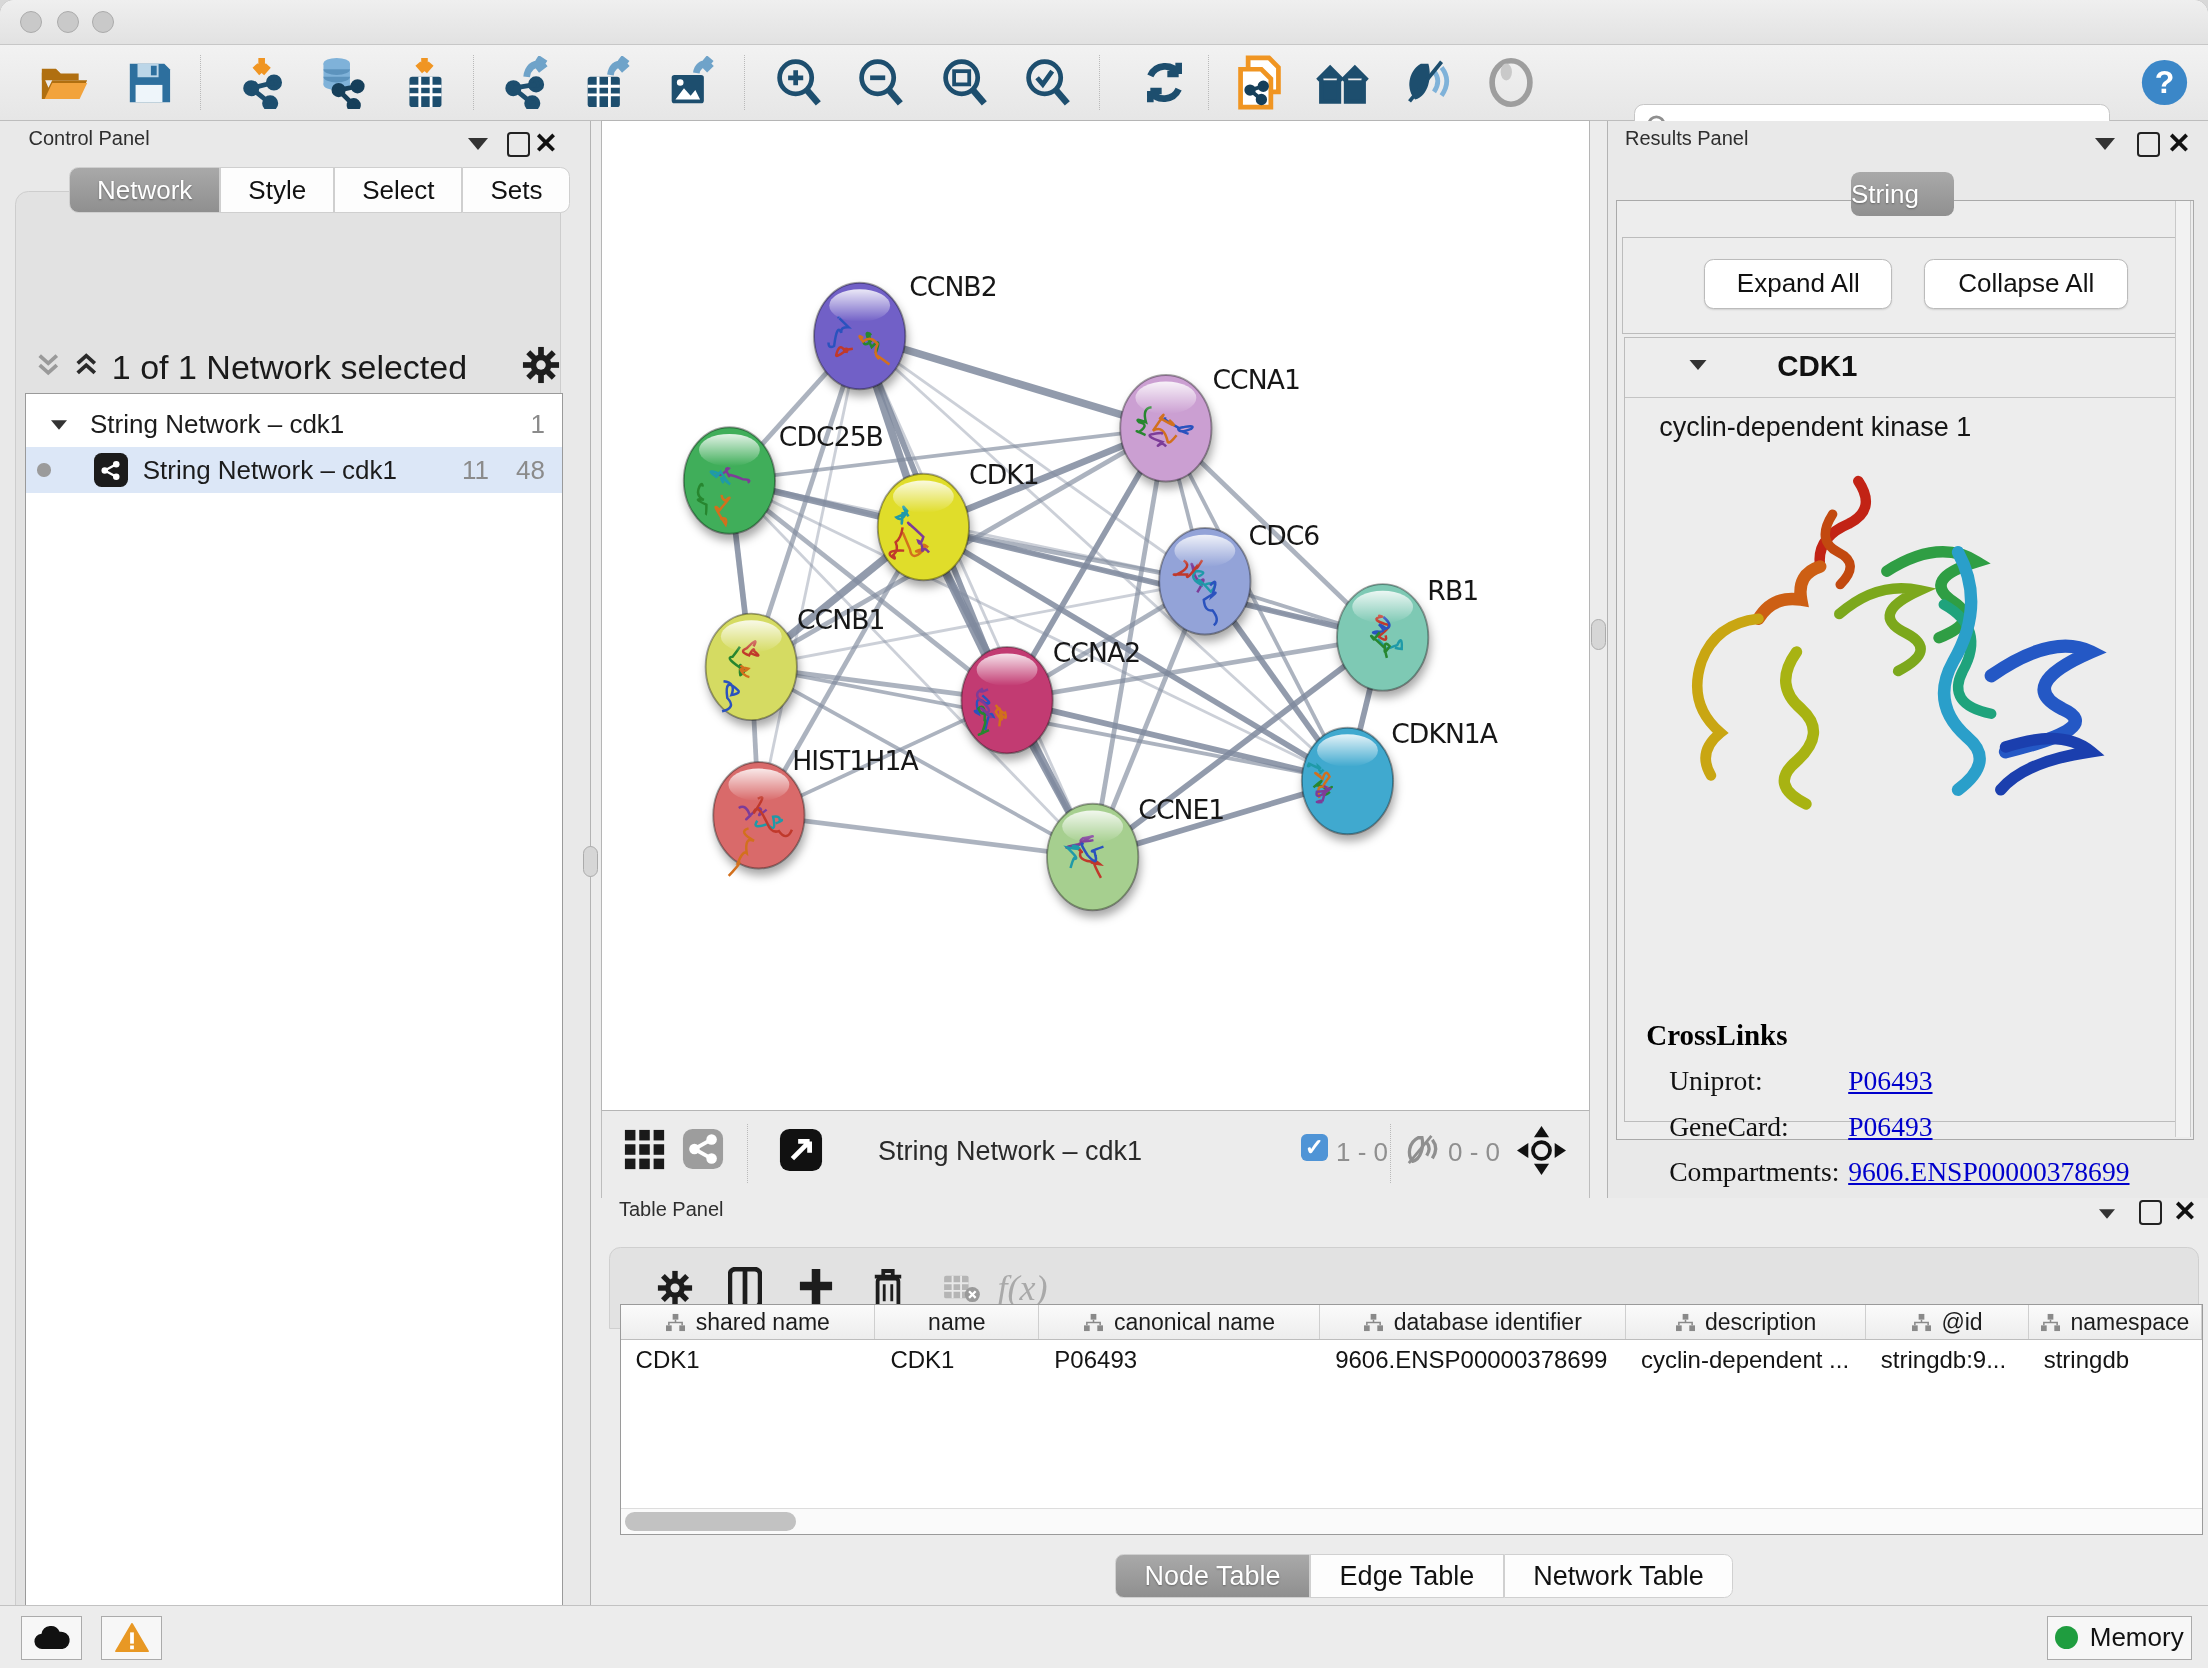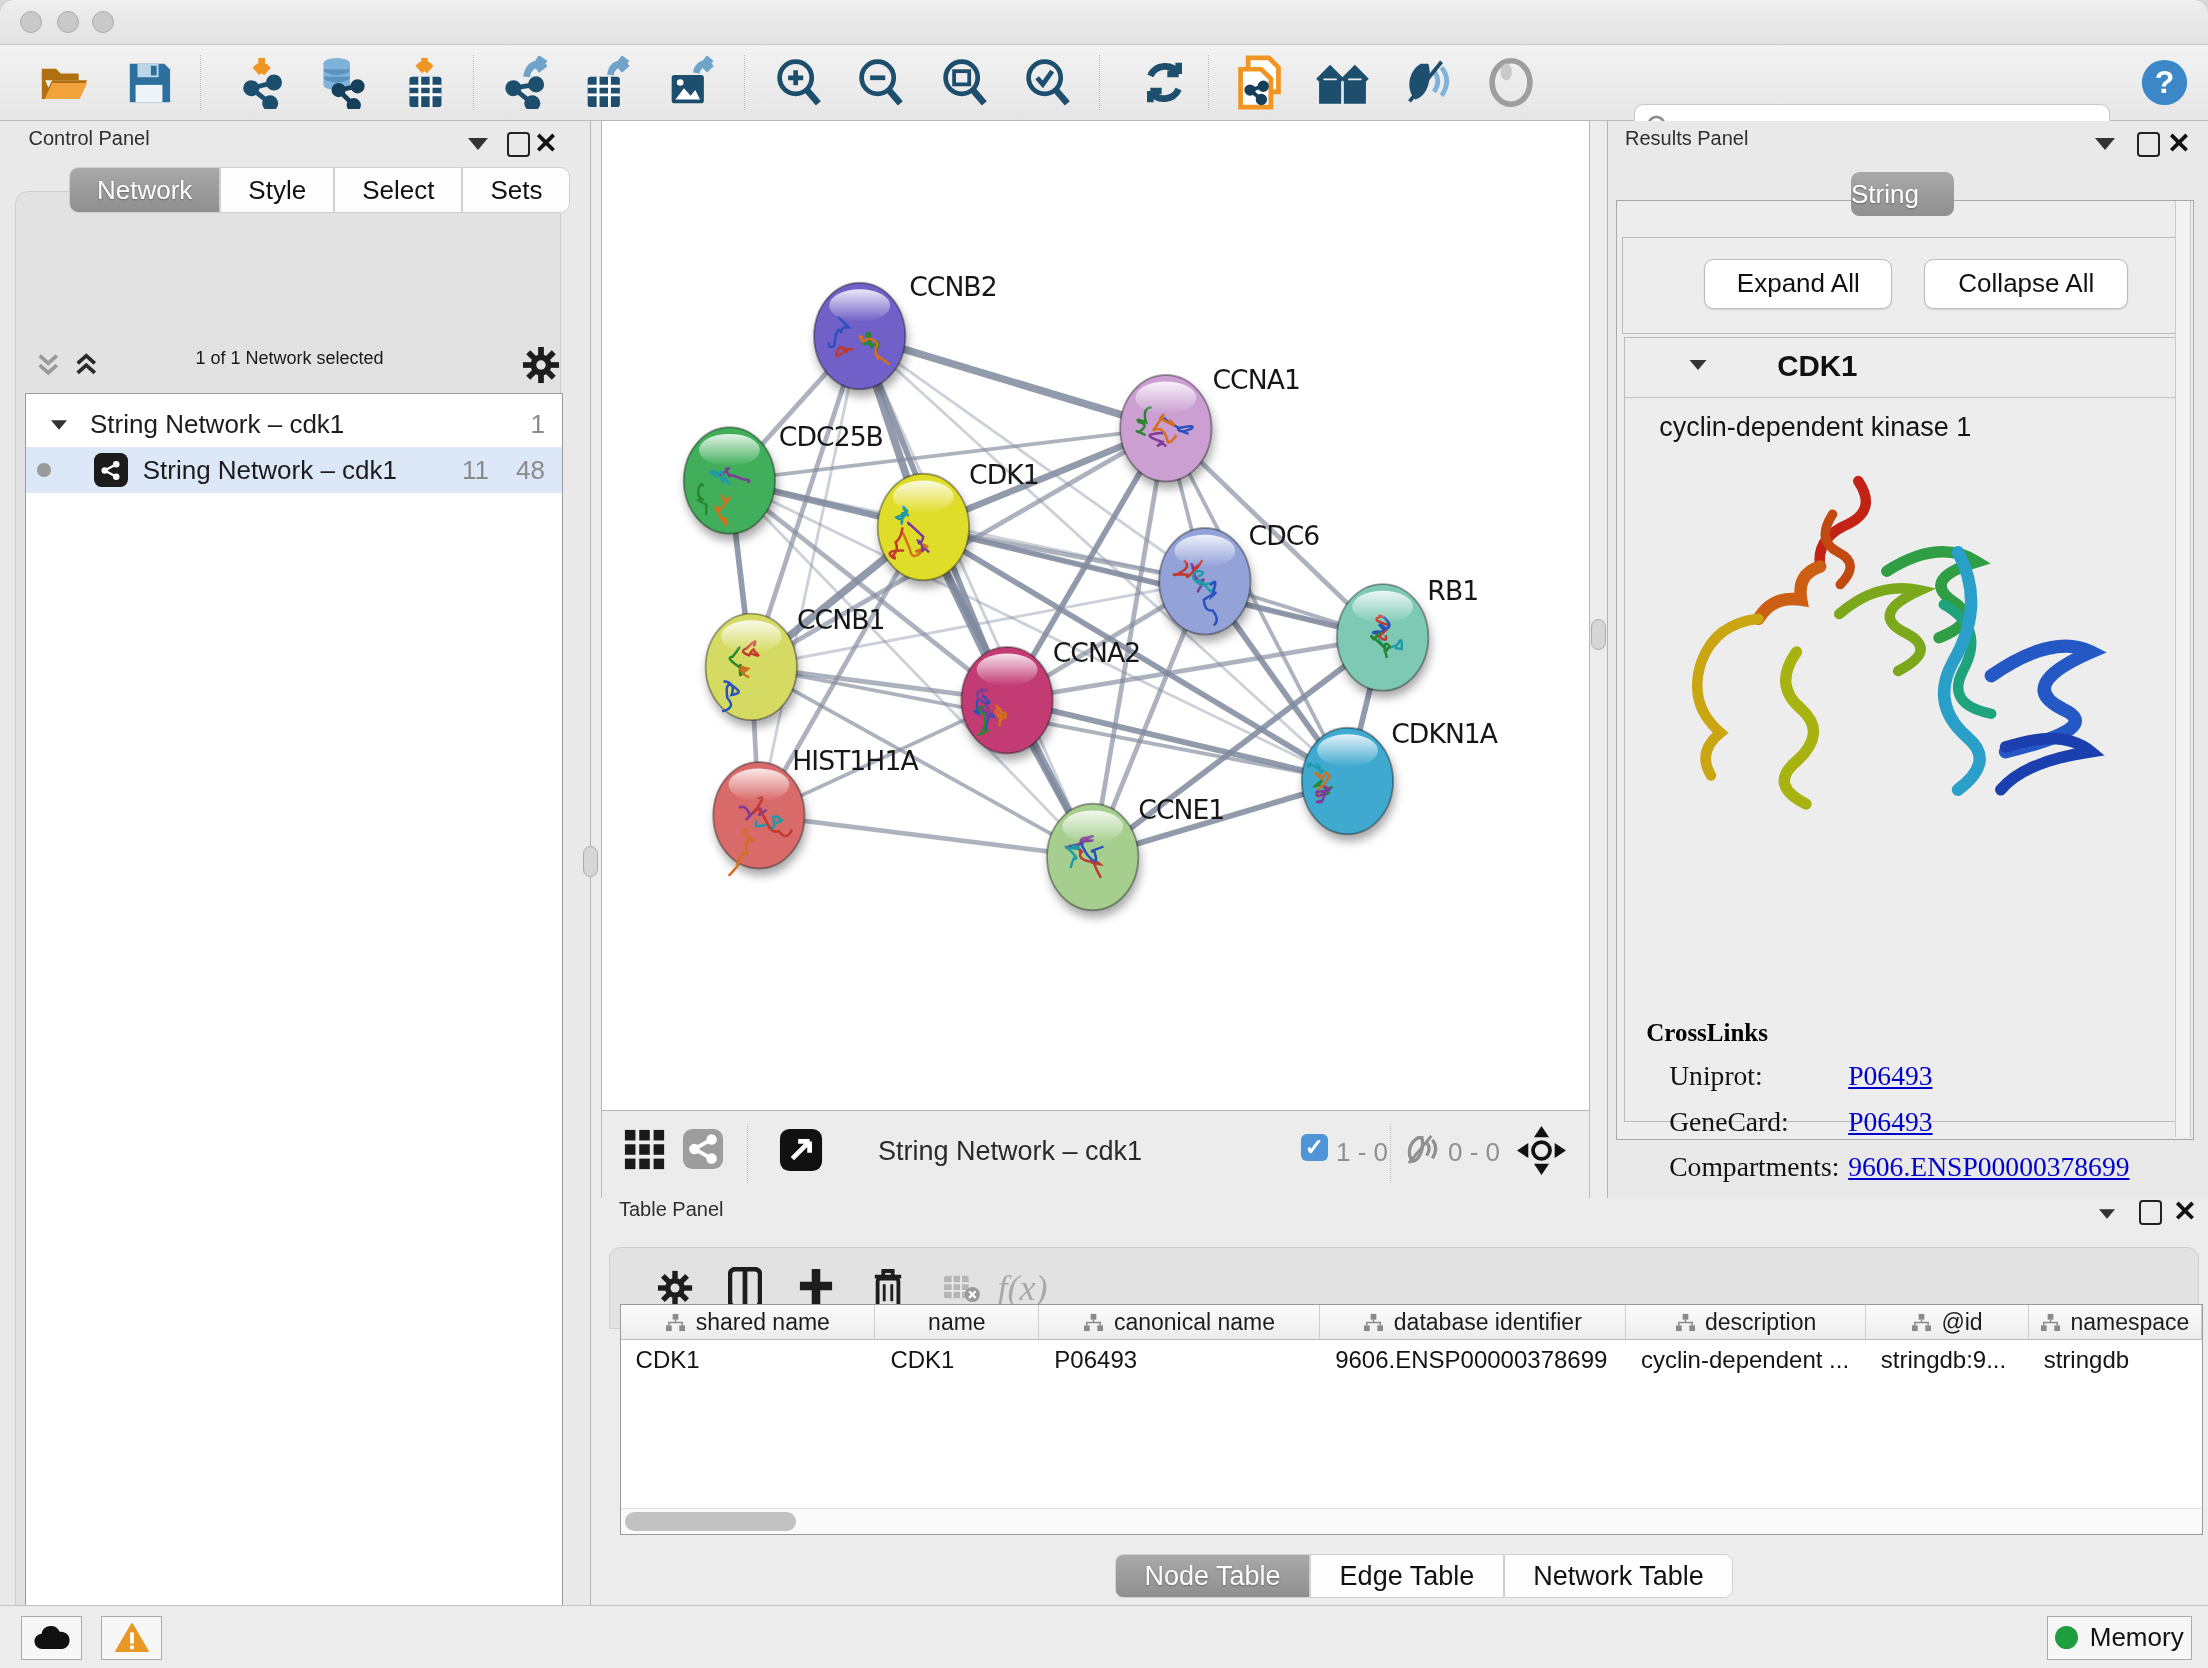--- a/index.html
+++ b/index.html
@@ -35,21 +35,21 @@
                  border-right:1.9px solid #b3b3b3;}
   .cp-inset{position:absolute;left:15px;top:70px;width:544px;height:1446px;background:#e2e2e2;
             border:1px solid #cdcdcd;border-radius:13.3px;}
   .tabs-row{position:absolute;display:flex;border-radius:10px;}
   .tab{height:44px;line-height:44px;padding:0 27px;background:#fdfdfd;border:1px solid #cfcfcf;
        font-size:26px;text-align:center;color:#111;}
   .tab.first{border-radius:9.5px 0 0 9.5px;}
   .tab.last{border-radius:0 9.5px 9.5px 0;}
   .tab.active{background:linear-gradient(#a9a9a9,#8f8f8f);color:#fff;text-shadow:0 1px 1.9px #666;}
   .cp-selrow{position:absolute;left:23px;top:219px;width:533px;height:49px;}
-  .cp-seltext{position:absolute;left:0;width:100%;text-align:center;top:7.6px;font-size:18px;color:#1a1a1a;}
+  .cp-seltext{position:absolute;left:0;width:100%;text-align:center;top:7.6px;font-size:34px;color:#1a1a1a;}
   .tree-box{position:absolute;left:25px;top:272px;width:536px;height:1305px;background:#fff;
             border:1.9px solid #9a9a9a;}
   .tree-row{position:absolute;left:0;width:100%;height:46px;display:flex;align-items:center;font-size:26px;}
   .tree-row.selected{background:#dce7f7;}
   .tree-count{color:#8b8b8b;}
   .share-badge{width:34px;height:34px;background:#1b1b1b;border-radius:7.6px;display:flex;
                align-items:center;justify-content:center;}
   
   .net-canvas{left:601px;top:120px;width:987px;height:989px;background:#ffffff;
               border:1px solid #b5b5b5;}
@@ -71,21 +71,21 @@
   .rp-btnbox{position:absolute;left:5.7px;top:36px;width:559px;height:95px;border:1.9px solid #bcbcbc;background:#ededed;}
   .rp-btn{position:absolute;top:21px;height:48px;background:#fff;border:1.9px solid #bbb;
           border-radius:9.5px;font-size:26px;text-align:center;line-height:46px;color:#111;
           box-shadow:0 1px 1.9px rgba(0,0,0,0.12);}
   .gene-box{position:absolute;left:7.6px;top:136px;width:555px;height:783px;border:1.9px solid #bcbcbc;}
   .gene-head{position:absolute;left:0;top:0;width:100%;height:59px;border-bottom:1.9px solid #c4c4c4;}
   .gene-name{position:absolute;left:152px;top:11.4px;font-size:29.5px;font-weight:bold;color:#111;}
   .gene-desc{position:absolute;left:34px;top:74px;font-size:27px;color:#151515;}
   .crosslinks{position:absolute;left:0px;top:681px;width:100%;
               font-family:"Liberation Serif",serif;}
-  .cl-title{font-size:25px;font-weight:bold;margin-left:21px;color:#000;}
+  .cl-title{font-size:29px;font-weight:bold;margin-left:21px;color:#000;}
   .cl-row{display:flex;font-size:27.6px;margin-top:13.3px;}
   .cl-label{width:179px;margin-left:44px;color:#111;}
   .cl-link{color:#0000cc;text-decoration:underline;}
   .rp-scroll{position:absolute;right:1.9px;top:0px;width:13.3px;height:936px;background:#f2f2f2;
              border-left:1px solid #c9c9c9;border-right:1px solid #c9c9c9;}
   
   .table-panel{left:592px;top:1198px;width:1617px;height:407px;background:#ececec;}
   .tp-toolbar{position:absolute;left:17px;top:49px;width:1588px;height:80px;background:#e2e2e2;
               border:1px solid #cfcfcf;border-radius:11.4px 11.4px 0 0;}
   .tp-ico{position:absolute;top:17px;width:49px;height:46px;display:flex;align-items:center;justify-content:center;}

